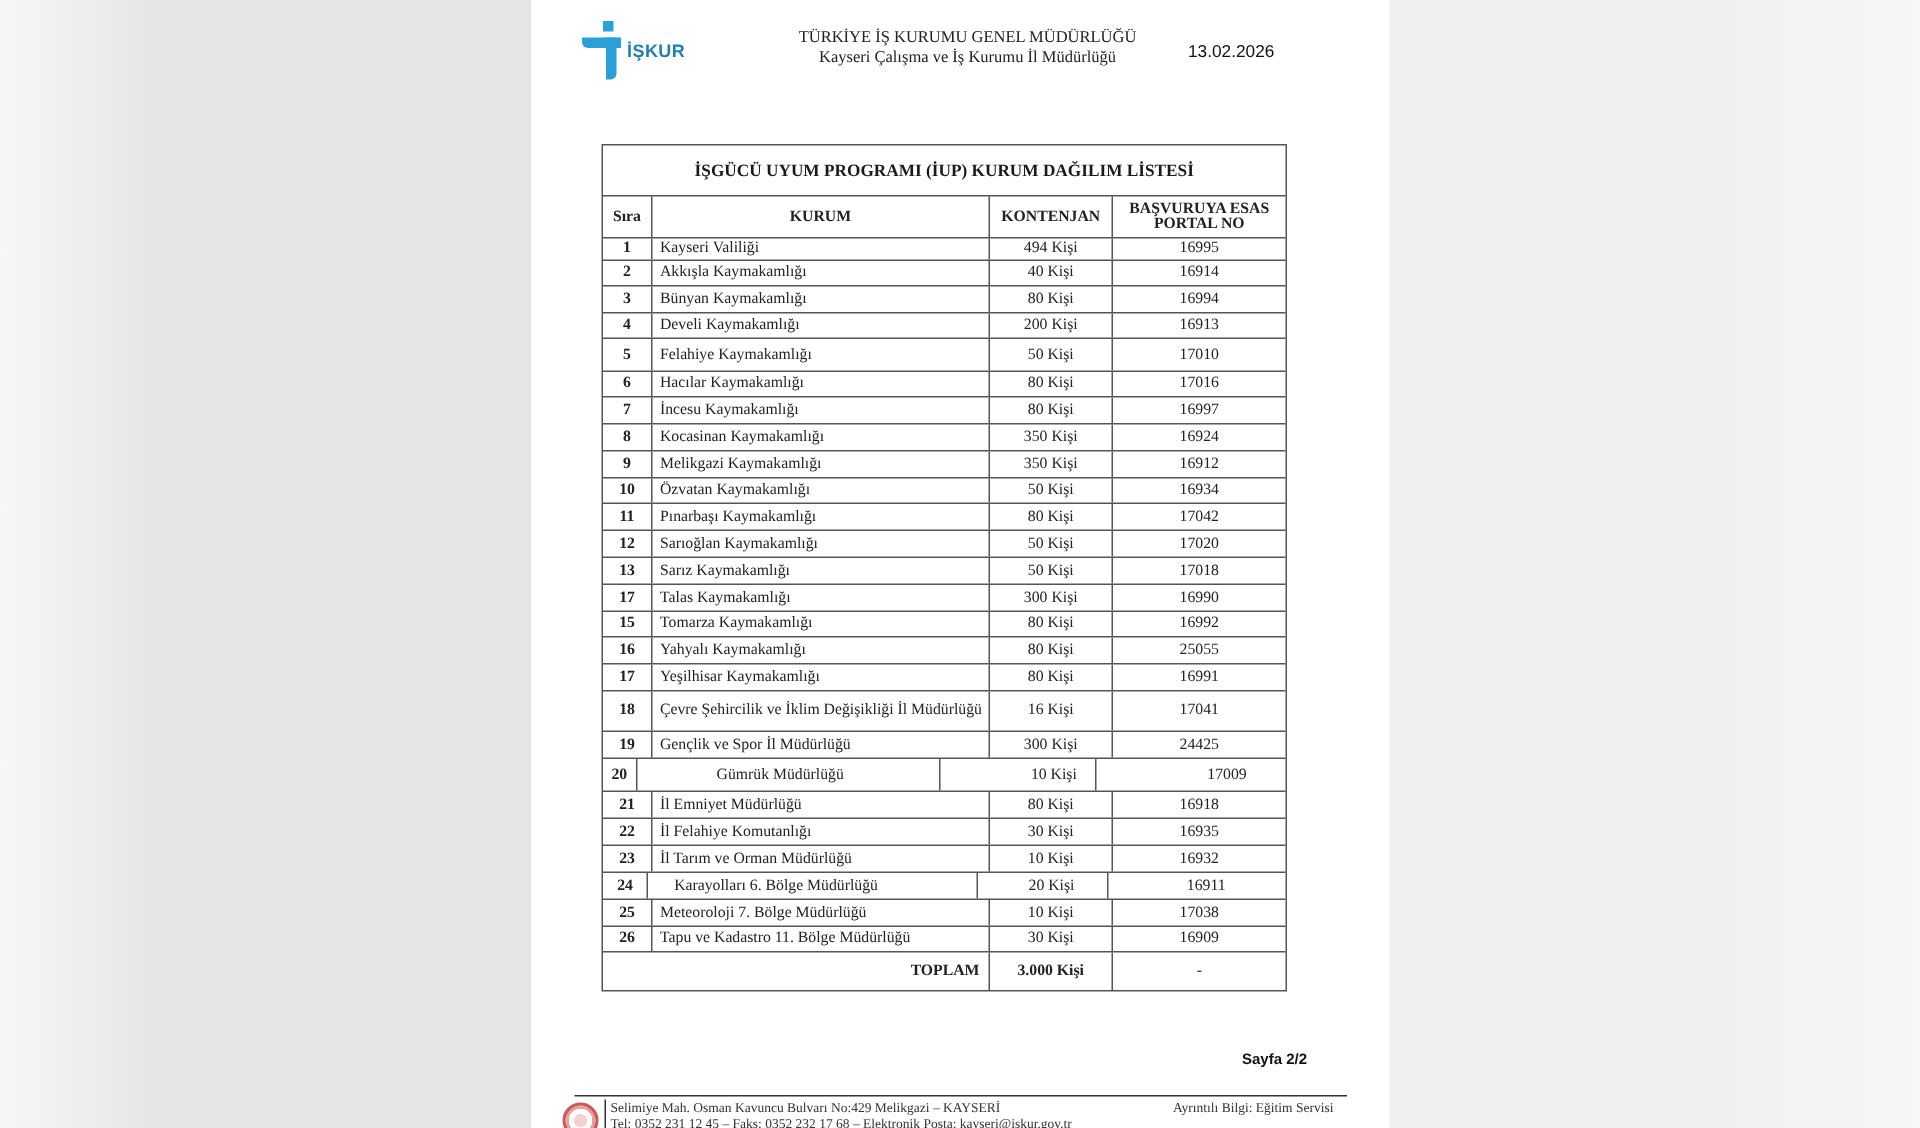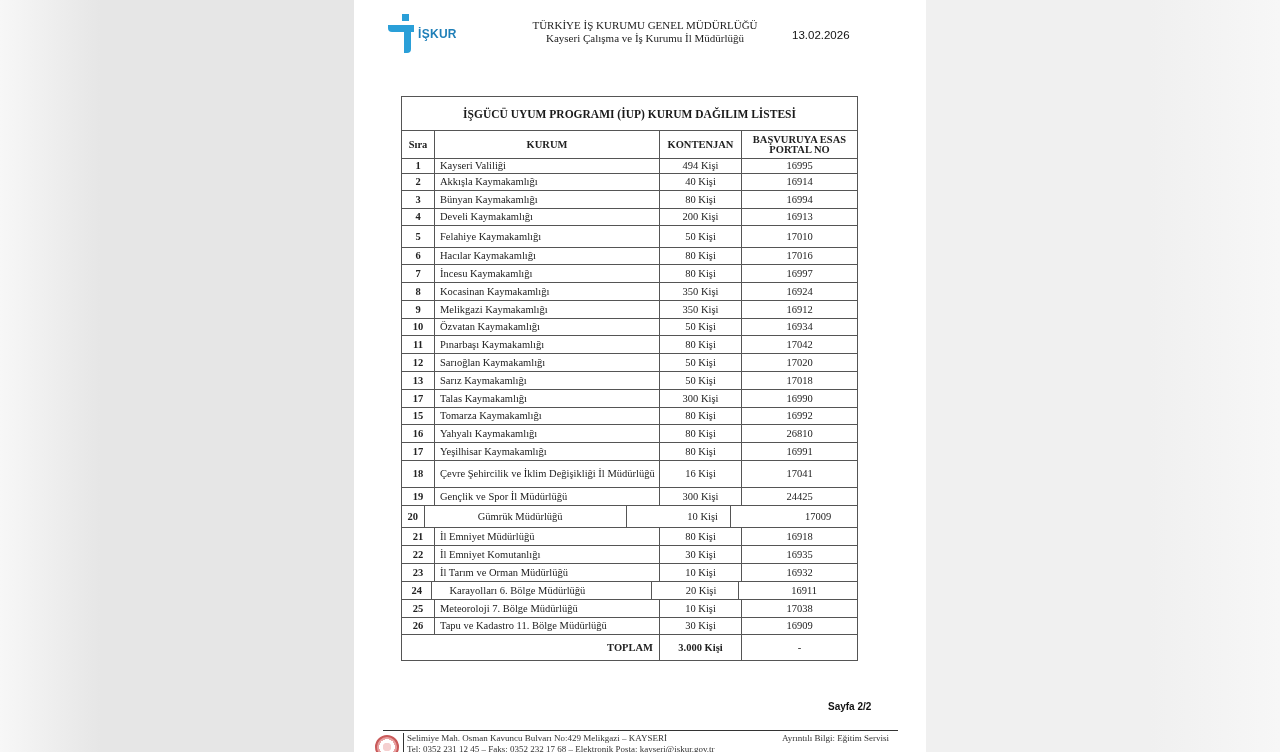--- a/index.html
+++ b/index.html
@@ -162,21 +162,21 @@
     <div class="row" style="top: 311px; height: 17px;">
       <div class="cell c1">15</div>
       <div class="cell c2">Tomarza Kaymakamlığı</div>
       <div class="cell c3">80 Kişi</div>
       <div class="cell c4">16992</div>
     </div>
     <div class="row" style="top: 328px; height: 18px;">
       <div class="cell c1">16</div>
       <div class="cell c2">Yahyalı Kaymakamlığı</div>
       <div class="cell c3">80 Kişi</div>
-      <div class="cell c4">26810</div>
+      <div class="cell c4">25055</div>
     </div>
     <div class="row" style="top: 346px; height: 18px;">
       <div class="cell c1">17</div>
       <div class="cell c2">Yeşilhisar Kaymakamlığı</div>
       <div class="cell c3">80 Kişi</div>
       <div class="cell c4">16991</div>
     </div>
     <div class="row" style="top: 364px; height: 27px;">
       <div class="cell c1">18</div>
       <div class="cell c2">Çevre Şehircilik ve İklim Değişikliği İl Müdürlüğü</div>
@@ -196,21 +196,21 @@
       <div class="cell c4">17009</div>
     </div>
     <div class="row" style="top: 431px; height: 18px;">
       <div class="cell c1">21</div>
       <div class="cell c2">İl Emniyet Müdürlüğü</div>
       <div class="cell c3">80 Kişi</div>
       <div class="cell c4">16918</div>
     </div>
     <div class="row" style="top: 449px; height: 18px;">
       <div class="cell c1">22</div>
-      <div class="cell c2">İl Emniyet Komutanlığı</div>
+      <div class="cell c2">İl Felahiye Komutanlığı</div>
       <div class="cell c3">30 Kişi</div>
       <div class="cell c4">16935</div>
     </div>
     <div class="row" style="top: 467px; height: 18px;">
       <div class="cell c1">23</div>
       <div class="cell c2">İl Tarım ve Orman Müdürlüğü</div>
       <div class="cell c3">10 Kişi</div>
       <div class="cell c4">16932</div>
     </div>
     <div class="row" style="top: 485px; height: 18px; gap: 12px;">

